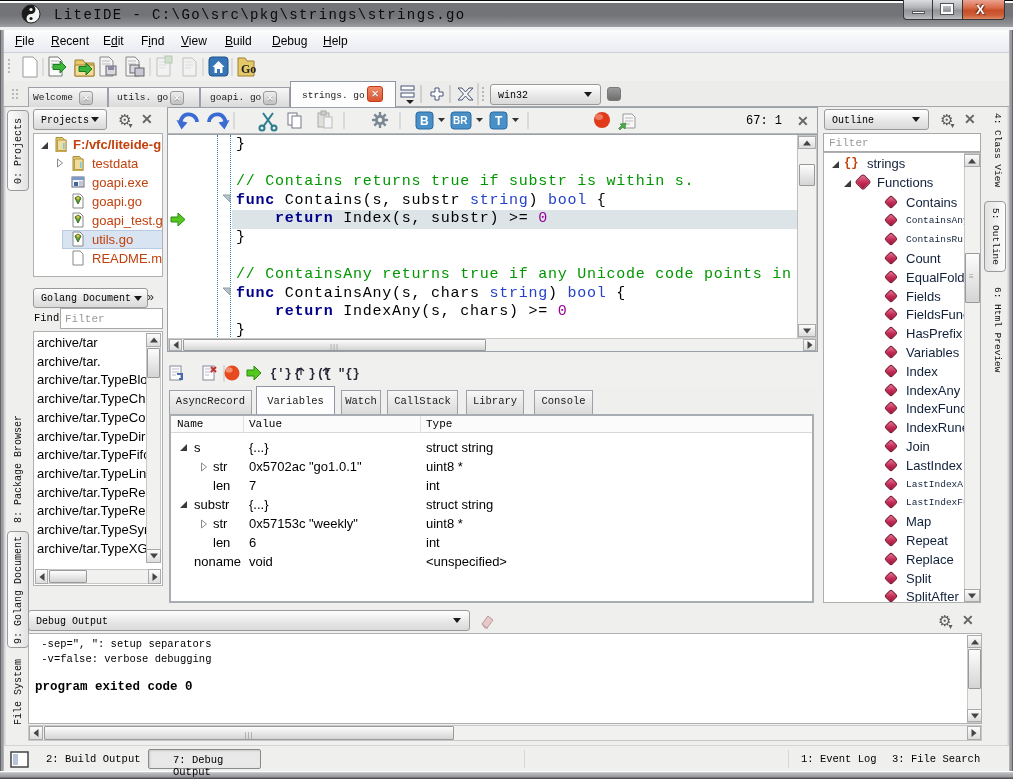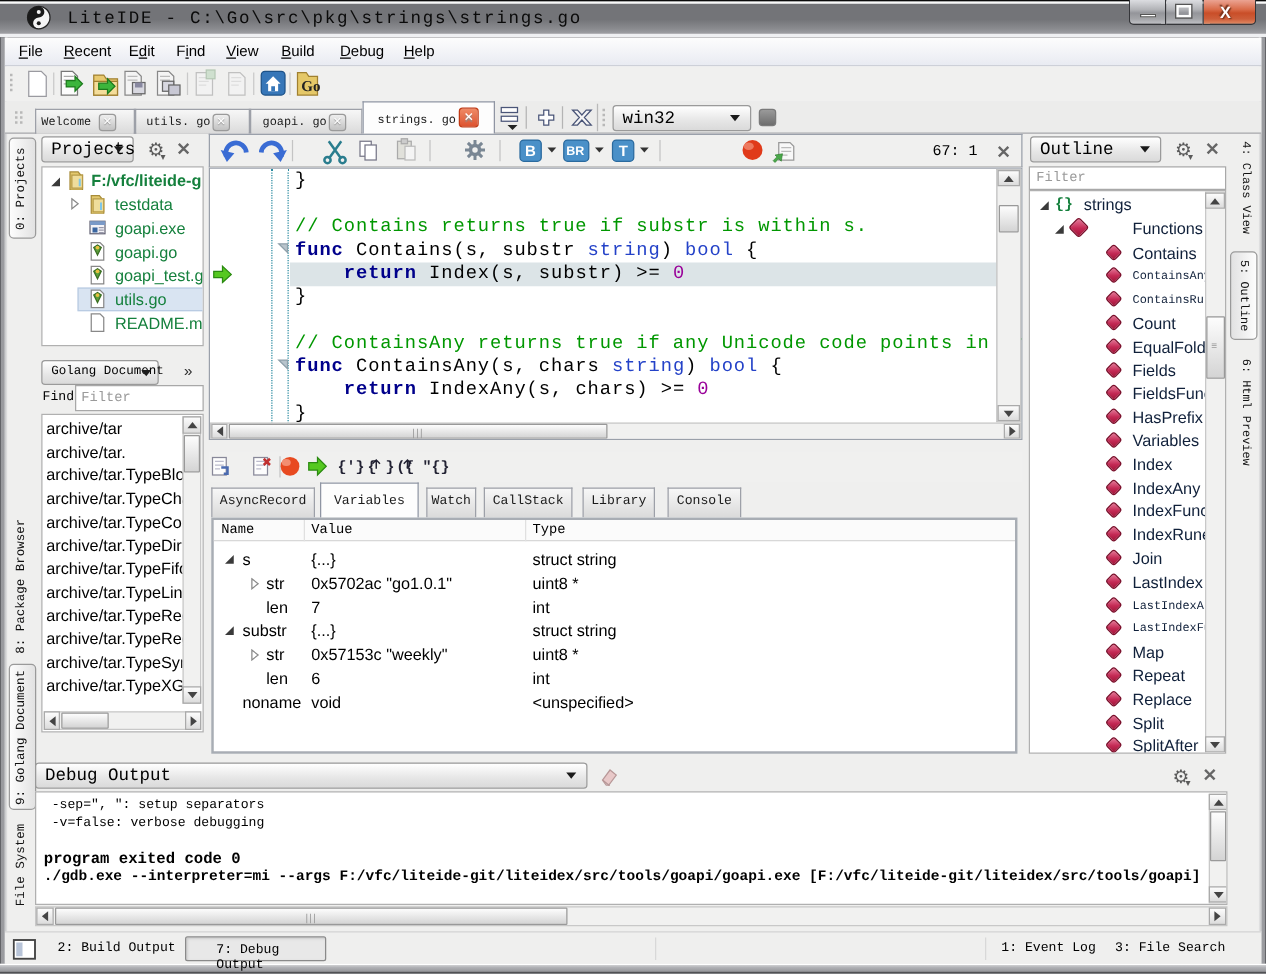--- a/index.html
+++ b/index.html
@@ -26,21 +26,21 @@
 
 #toolbar{left:4px;top:53px;width:1005px;height:28px;background:#f0f0ef;}
 
 #tabbar{left:4px;top:81px;width:1005px;height:26px;background:#ececeb;}
 #tabbar .line{position:absolute;left:0;top:25px;width:1005px;height:1px;background:#a6a7ab;}
 .tab{position:absolute;top:6px;height:20px;background:linear-gradient(#f7f7f7,#dadada);border:1px solid #9da0a8;border-bottom:none;font-family:"Liberation Mono",monospace;font-size:10.5px;padding-top:4px;color:#1a1a1a;text-align:center;}
 .tab.active{top:0;height:26px;background:#fdfdfd;border:1px solid #8f95a3;border-bottom:none;padding-top:8px;}
 .tclose{position:absolute;width:14px;height:14px;border-radius:3px;border:1px solid #9a9a9a;background:linear-gradient(#eeeeee,#c2c2c2);color:#fff;font-size:11px;line-height:12px;text-align:center;font-weight:bold;text-shadow:0 1px 1px #8a8a8a;}
 .tclose.red{width:16px;height:16px;background:linear-gradient(#ef8a66,#dd5330);border:1px solid #c23a14;font-size:12px;line-height:14px;}
 
-.combo{position:absolute;border:1px solid #9a9a9a;border-radius:3px;background:linear-gradient(#ffffff,#e6e6e6 60%,#dadada);font-family:"Liberation Mono",monospace;font-size:14px;color:#000;}
+.combo{position:absolute;border:1px solid #9a9a9a;border-radius:3px;background:linear-gradient(#ffffff,#e6e6e6 60%,#dadada);font-family:"Liberation Mono",monospace;font-size:10px;color:#000;}
 .combo .arr{position:absolute;right:7px;top:50%;margin-top:-2.5px;width:0;height:0;border-left:4.5px solid transparent;border-right:4.5px solid transparent;border-top:5.5px solid #1a1a1a;}
 .combo .lbl{position:absolute;left:7px;top:50%;transform:translateY(-50%);white-space:pre;}
 
 .gear{position:absolute;color:#5a5a5a;font-size:15px;}
 .xicon{position:absolute;color:#666;font-size:14px;font-weight:bold;}
 
 .vtabL{position:absolute;left:7px;width:22px;border:1px solid #9a9a9a;border-radius:4px;background:linear-gradient(to right,#fdfdfd,#e2e2e2);}
 .vtabL span,.vlabelL span{writing-mode:vertical-rl;transform:rotate(180deg);}
 .vlabelL{position:absolute;left:9px;width:18px;}
 .vtabR{position:absolute;left:984px;width:22px;border:1px solid #9a9a9a;border-radius:4px;background:linear-gradient(to right,#e2e2e2,#fdfdfd);}
@@ -51,21 +51,21 @@
 .white{background:#fff;border:1px solid #b0b0b0;}
 
 .sbtn{position:absolute;background:linear-gradient(#fcfcfc,#dcdcdc);border:1px solid #aaa;}
 .sgroove{position:absolute;background:#f1f1f0;border:1px solid #c8c8c8;}
 .sthumb{position:absolute;background:linear-gradient(#fdfdfd,#d4d4d4);border:1px solid #999;border-radius:1px;}
 .arrU{width:0;height:0;border-left:4px solid transparent;border-right:4px solid transparent;border-bottom:5px solid #444;position:absolute;left:50%;top:50%;transform:translate(-50%,-50%);}
 .arrD{width:0;height:0;border-left:4px solid transparent;border-right:4px solid transparent;border-top:5px solid #444;position:absolute;left:50%;top:50%;transform:translate(-50%,-50%);}
 .arrL{width:0;height:0;border-top:4px solid transparent;border-bottom:4px solid transparent;border-right:5px solid #444;position:absolute;left:50%;top:50%;transform:translate(-50%,-50%);}
 .arrR{width:0;height:0;border-top:4px solid transparent;border-bottom:4px solid transparent;border-left:5px solid #444;position:absolute;left:50%;top:50%;transform:translate(-50%,-50%);}
 
-.trow{position:absolute;font-size:13px;color:#15803d;white-space:pre;}
+.trow{position:absolute;font-size:13px;color:#c2410c;white-space:pre;}
 .exp{position:absolute;width:0;height:0;border-bottom:7px solid #3a3a3a;border-left:7px solid transparent;}
 .colh{position:absolute;width:8px;height:10px;}
 .colh svg{position:absolute;left:0;top:0;}
 
 #code{font-family:"Liberation Mono",monospace;font-size:15px;letter-spacing:0.75px;line-height:18.6px;white-space:pre;color:#000;}
 .kw{color:#00008b;font-weight:bold;}
 .ty{color:#2442c8;}
 .cm{color:#009700;}
 .num{color:#990099;}
 .lnum{font-family:"Liberation Mono",monospace;font-size:15px;line-height:18.6px;color:#1f86a2;text-align:right;white-space:pre;}
@@ -278,21 +278,21 @@
       <path d="M5 5 l3 -2 3 2 -3 6 z" fill="#5a9e3a" stroke="#3a6e22"></path>
       <circle cx="8" cy="5" r="1.5" fill="#e8c040"></circle>
     </svg>
   <div class="trow" style="left:58px;top:98px;">utils.go</div>
   <svg class="abs" style="left:36px;top:116px;" width="16" height="16">
       <path d="M3 1 h7 l3 3 v11 H3 z" fill="#fff" stroke="#888"></path>
     </svg>
   <div class="trow" style="left:58px;top:117px;">README.mc</div>
 </div>
 
-<div class="abs combo" style="left:33px;top:288px;width:94px;height:20px;font-size:10px;">
+<div class="abs combo" style="left:33px;top:288px;width:115px;height:20px;font-size:10px;">
     <span class="lbl">Golang Document</span>
     <span class="arr" style="right:5px;"></span>
   </div>
 <div class="abs mono" style="left:147px;top:291px;font-size:12px;color:#333;">»</div>
 <div class="abs mono" style="left:34px;top:312px;font-size:10.5px;">Find</div>
 <div class="abs" style="left:60px;top:308px;width:103px;height:21px;background:#fff;border:1px solid #a8a8a8;">
     <span class="mono" style="position:absolute;left:4px;top:4px;font-size:11px;color:#9a9a9a;">Filter</span>
   </div>
 <div class="abs white" id="plist" style="left:33px;top:331px;width:130px;height:255px;overflow:hidden;font-size:13px;">
   <div id="plist-items" style="position:absolute;left:3px;top:2px;line-height:18.7px;white-space:pre;">archive/tar
@@ -518,21 +518,21 @@
 <div class="abs xicon" style="left:964px;top:111px;">✕</div>
 <div class="abs" style="left:823px;top:133px;width:158px;height:19px;background:#fff;border:1px solid #a8a8a8;">
     <span class="mono" style="position:absolute;left:5px;top:3px;font-size:11px;color:#9a9a9a;">Filter</span>
   </div>
 <div class="abs white" id="otree" style="left:823px;top:152px;width:158px;height:451px;overflow:hidden;">
     <div class="exp" style="left:8px;top:8px;"></div>
     <div class="trow mono" style="left:20px;top:3px;font-weight:bold;font-size:12px;">{}</div>
     <div class="trow" style="left:43px;top:3px;color:#10203a;">strings</div>
     <div class="exp" style="left:20px;top:27px;"></div>
     <div class="dia big" style="left:33px;top:23px;"></div>
-    <div class="trow" style="left:53px;top:22px;color:#10203a;margin-left:29px;">Functions</div>
+    <div class="trow" style="left:53px;top:22px;color:#10203a;">Functions</div>
     <div class="dia" style="left:62px;top:43.6px;"></div>
     <div class="trow" style="left:82px;top:41.6px;color:#10203a;">Contains</div>
     <div class="dia" style="left:62px;top:62.400000000000006px;"></div>
     <div class="trow mono" style="left:82px;top:62.400000000000006px;font-size:9.5px;color:#10203a;">ContainsAny</div>
     <div class="dia" style="left:62px;top:81.2px;"></div>
     <div class="trow mono" style="left:82px;top:81.2px;font-size:9.5px;color:#10203a;">ContainsRur</div>
     <div class="dia" style="left:62px;top:100px;"></div>
     <div class="trow" style="left:82px;top:98px;color:#10203a;">Count</div>
     <div class="dia" style="left:62px;top:118.80000000000001px;"></div>
     <div class="trow" style="left:82px;top:116.80000000000001px;color:#10203a;">EqualFold</div>
@@ -599,21 +599,20 @@
 <svg class="abs" style="left:479px;top:612px;" width="18" height="18">
     <path d="M3 12 L9 4 l5 4 -6 8 z" fill="#e8c8c8" stroke="#b89898"></path>
     <path d="M3 12 l3 4 3 0" fill="none" stroke="#b89898"></path>
   </svg>
 <div class="abs gear" style="left:938px;top:612px;">⚙<span style="font-size:8px;position:relative;top:3px;left:-3px;">▾</span></div>
 <div class="abs xicon" style="left:962px;top:612px;">✕</div>
 <div class="abs white" id="dbgout" style="left:28px;top:633px;width:954px;height:91px;overflow:hidden;">
   <div class="mono" style="position:absolute;left:6px;top:3px;font-size:10.5px;line-height:14.5px;white-space:pre;color:#000;"> -sep=", ": setup separators
  -v=false: verbose debugging</div>
   <div class="mono" style="position:absolute;left:6px;top:46px;font-size:12.5px;font-weight:bold;line-height:14.5px;white-space:pre;color:#000;">program exited code 0</div>
-  <div class="mono" style="position:absolute;left:6px;top:61px;font-size:11.6px;font-weight:bold;white-space:pre;color:#000;">./gdb.exe --interpreter=mi --args F:/vfc/liteide-git/liteidex/src/tools/goapi/goapi.exe [F:/vfc/liteide-git/liteidex/src/tools/goapi]</div>
   <div class="sgroove" style="left:938px;top:1px;width:15px;height:88px;"></div>
   <div class="sbtn" style="left:938px;top:1px;width:15px;height:13px;">
       <span class="arrU"></span>
     </div>
   <div class="sthumb" style="left:939px;top:15px;width:13px;height:40px;"></div>
   <div class="sbtn" style="left:938px;top:75px;width:15px;height:13px;">
       <span class="arrD"></span>
     </div>
 </div>
 <div class="abs sgroove" style="left:28px;top:725px;width:954px;height:16px;"></div>

